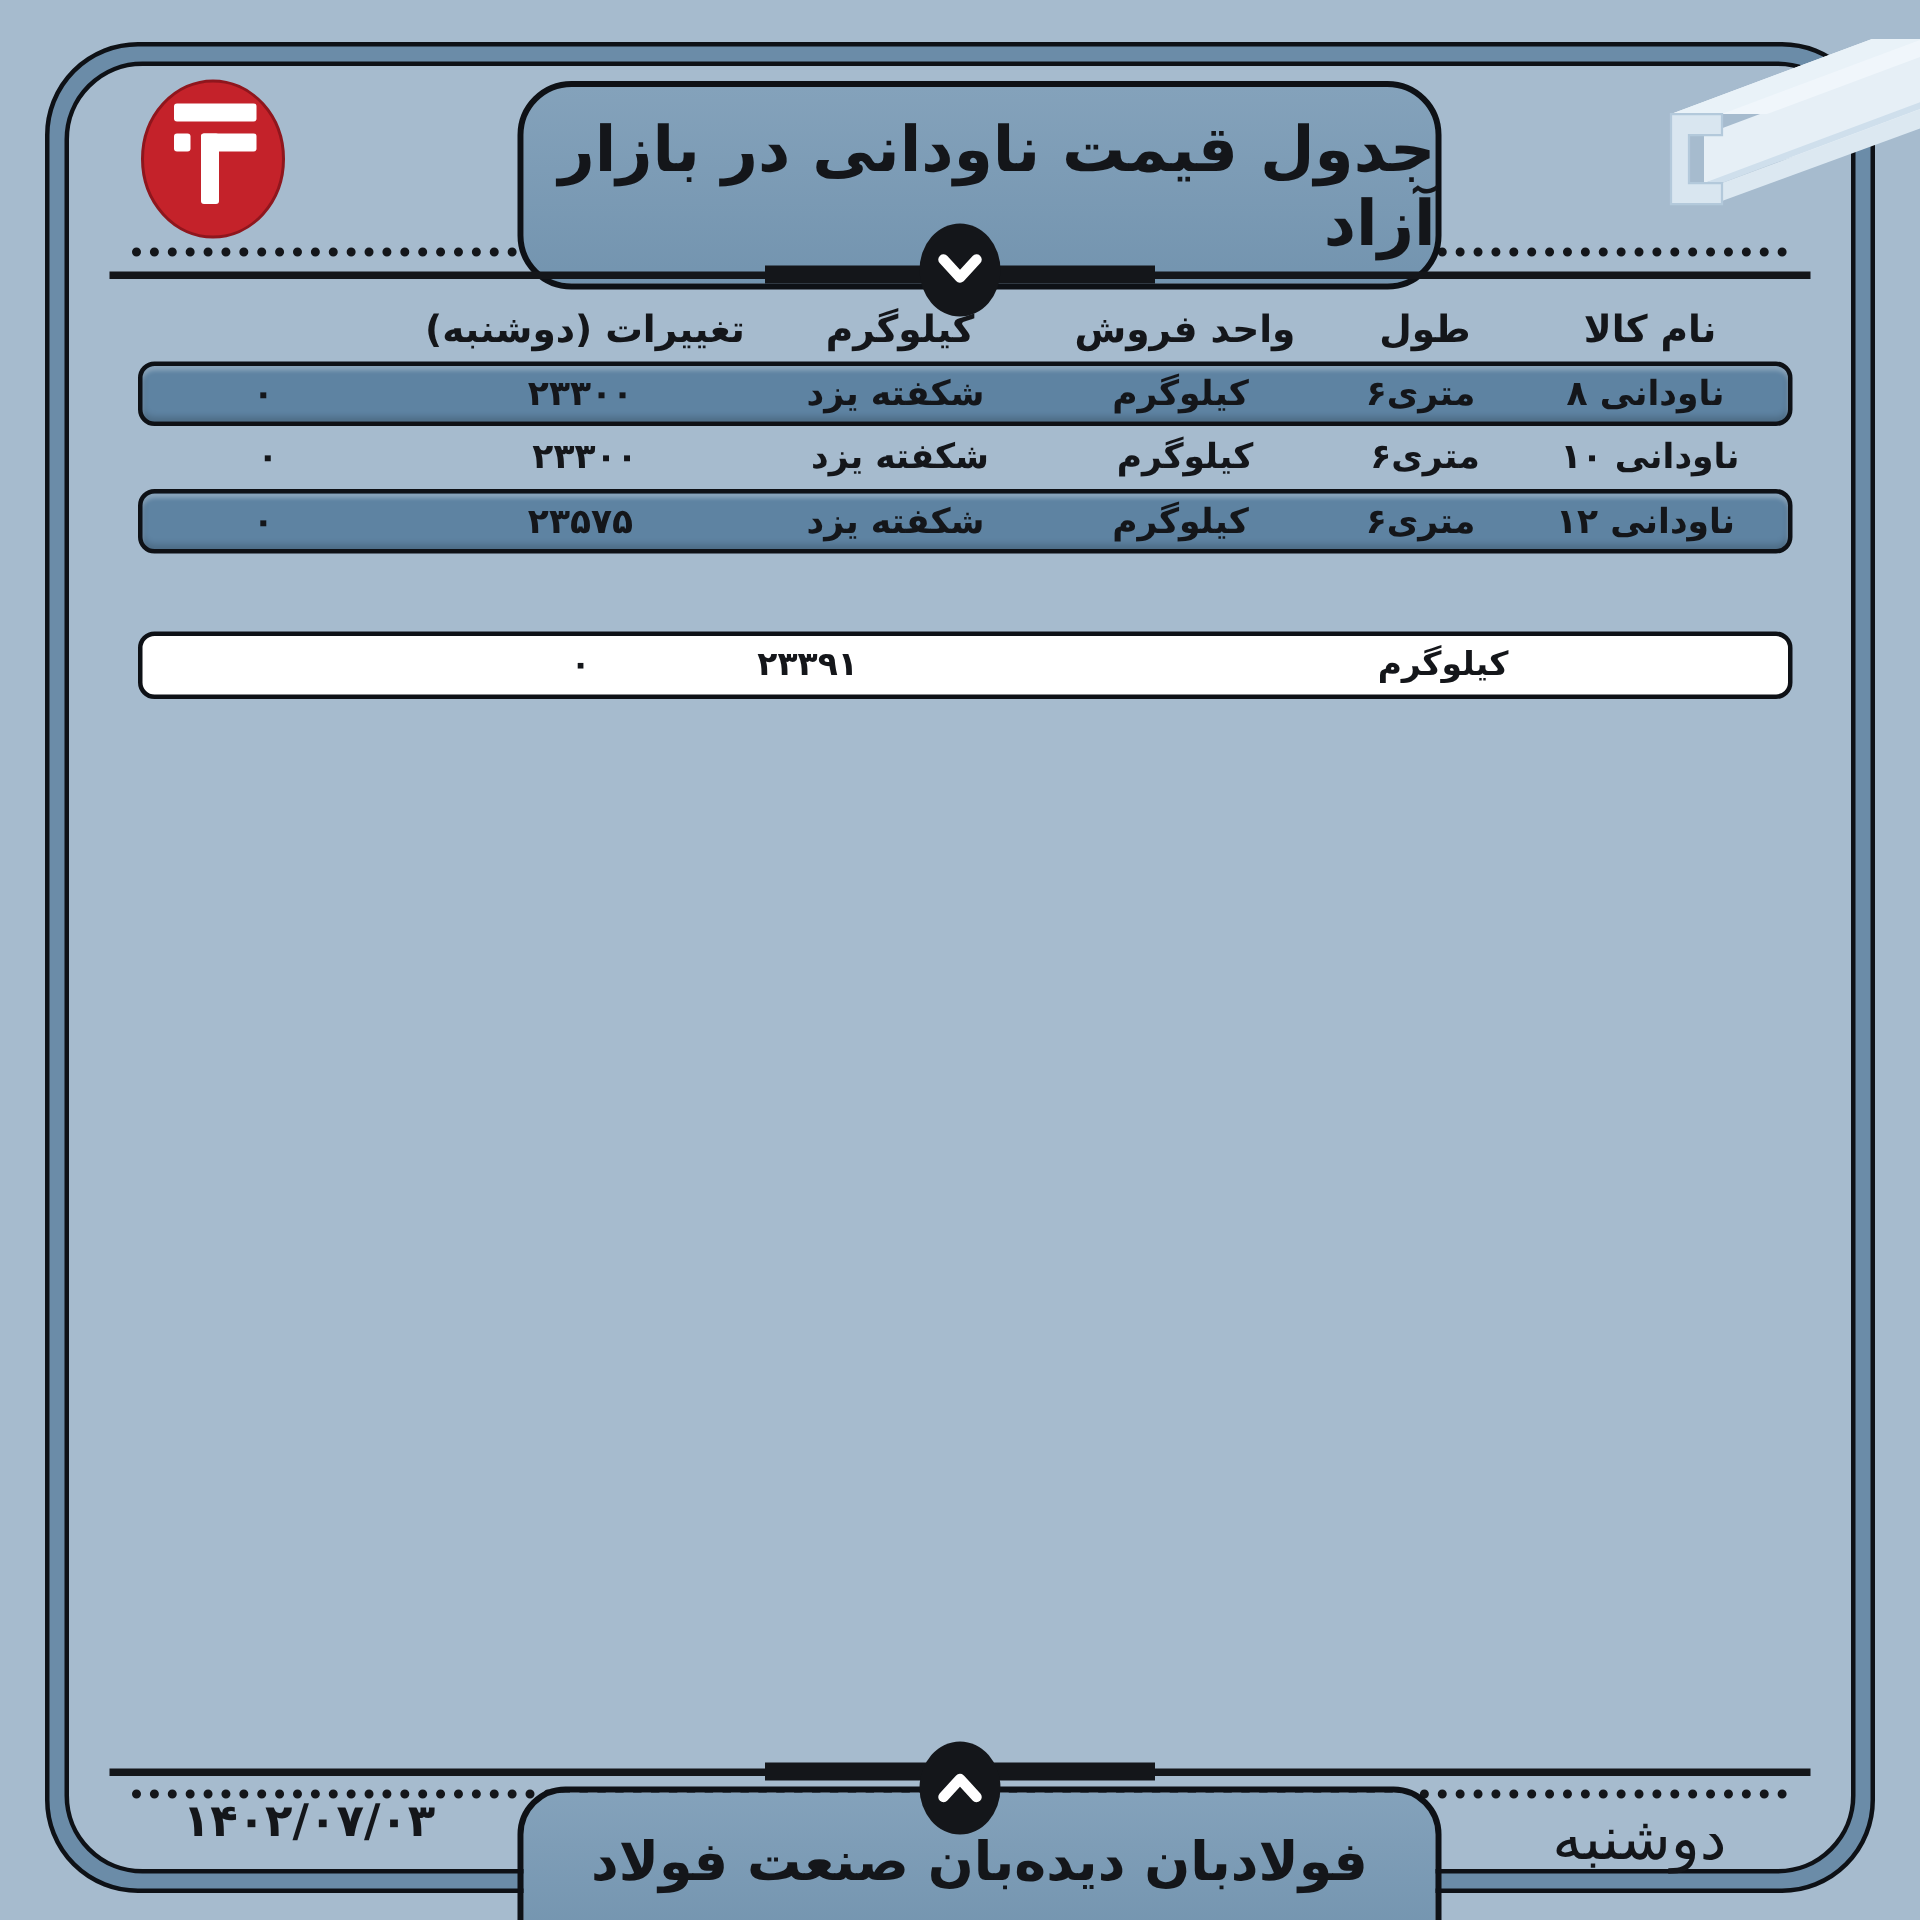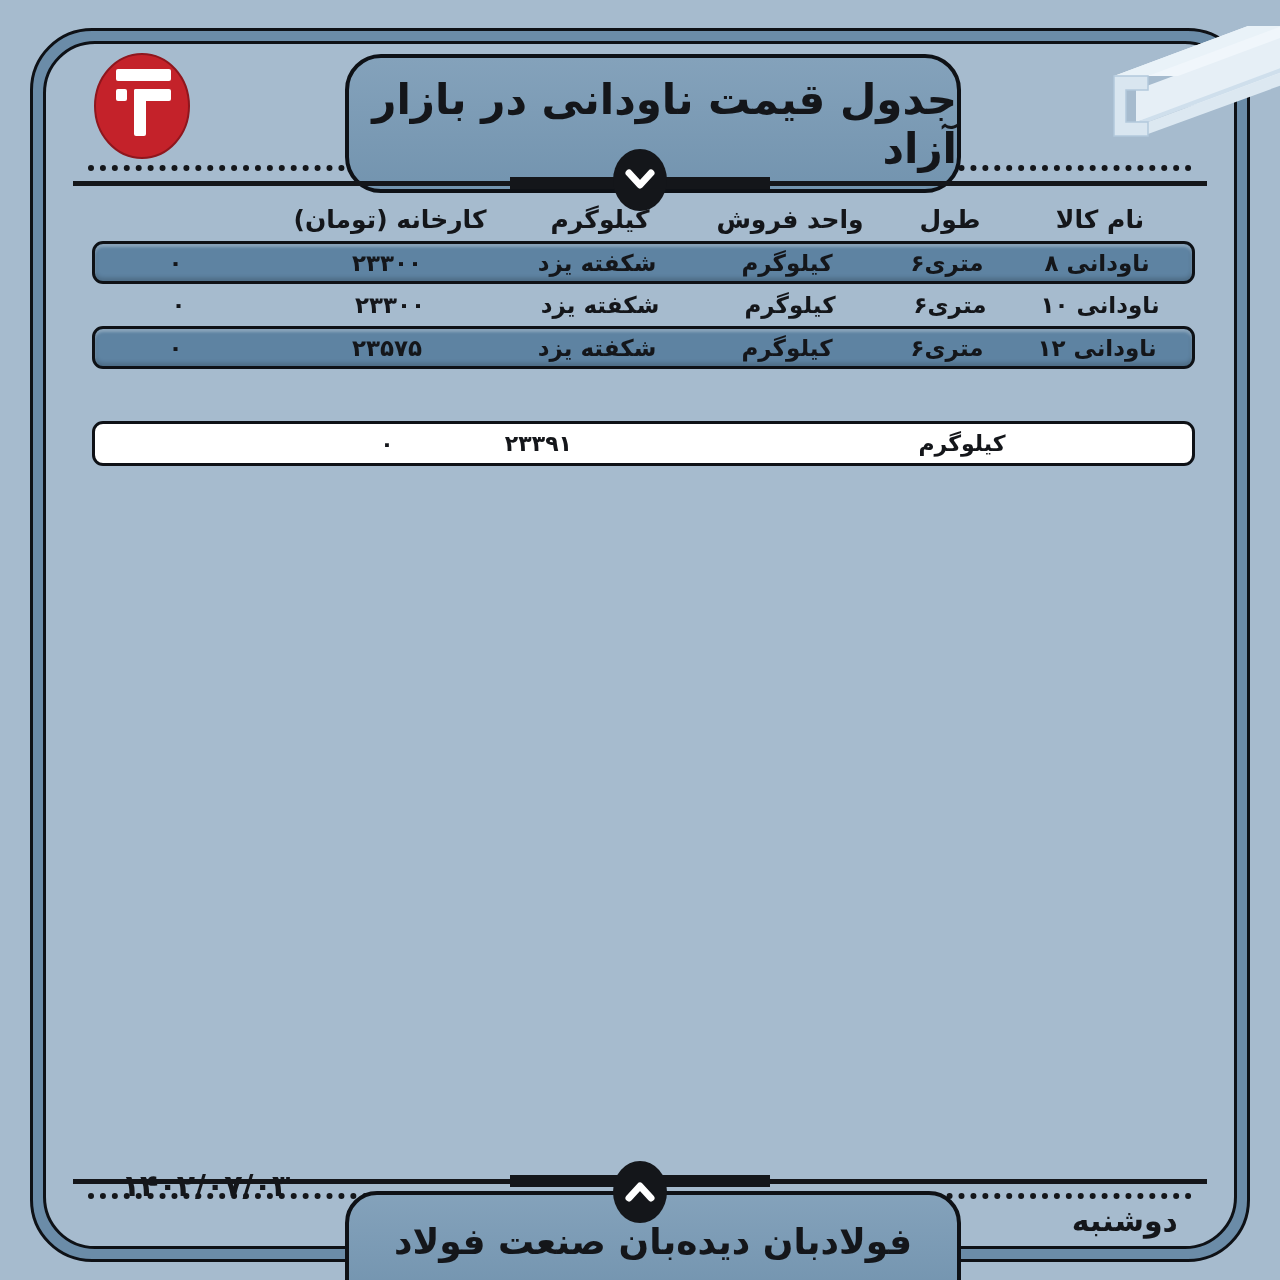--- a/index.html
+++ b/index.html
@@ -74,26 +74,26 @@
   .footer-banner{
     position:absolute;left:345px;top:1191px;width:608px;height:100px;z-index:2;
     background:linear-gradient(#84a2bb,#7394af);
     border:4px solid #0e1116;border-radius:32px 32px 0 0;
     display:flex;justify-content:center;
   }
   .footer-banner .brand{
     margin-top:26px;font-size:36px;font-weight:700;direction:rtl;
   }
   .date-label{
-    position:absolute;left:72px;top:1168px;width:268px;text-align:center;z-index:2;
+    position:absolute;left:72px;top:1197px;width:268px;text-align:center;z-index:2;
     direction:ltr;font-size:30px;font-weight:700;letter-spacing:7px;
   }
   .weekday-label{
-    position:absolute;right:102px;top:1203px;z-index:2;
-    direction:rtl;font-size:30px;font-weight:700;
+    position:absolute;right:129px;top:1203px;z-index:2;
+    direction:rtl;font-size:40px;font-weight:400;
   }
 </style>
 </head>
 <body>
 
 <div class="canvas">
 
   <div class="frame-outer">
     <div class="frame-inner"></div>
   </div>
@@ -129,21 +129,21 @@
     <path d="M62,60 h34 v14 h-22 v32 h22 v14 h-34 z" fill="#d9e6f0" stroke="#b3c9db" stroke-width="1.5"></path>
   </svg>
 
   <div class="price-table">
 
     <div class="grid6 thead">
       <div>نام کالا</div>
       <div>طول</div>
       <div>واحد فروش</div>
       <div>کیلوگرم</div>
-      <div>کارخانه (تومان)</div>
+      <div>تغییرات (دوشنبه)</div>
     </div>
 
     <div class="grid6 trow boxed">
       <div>ناودانی ۸</div>
       <div>متری۶</div>
       <div>کیلوگرم</div>
       <div>شکفته یزد</div>
       <div>۲۳۳۰۰</div>
       <div>۰</div>
     </div>

